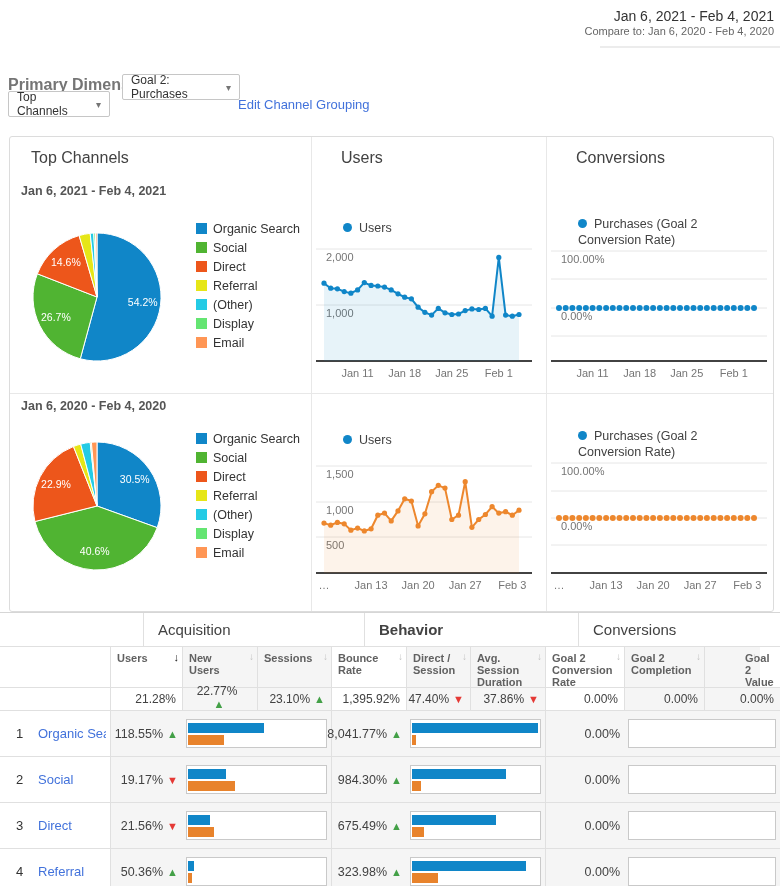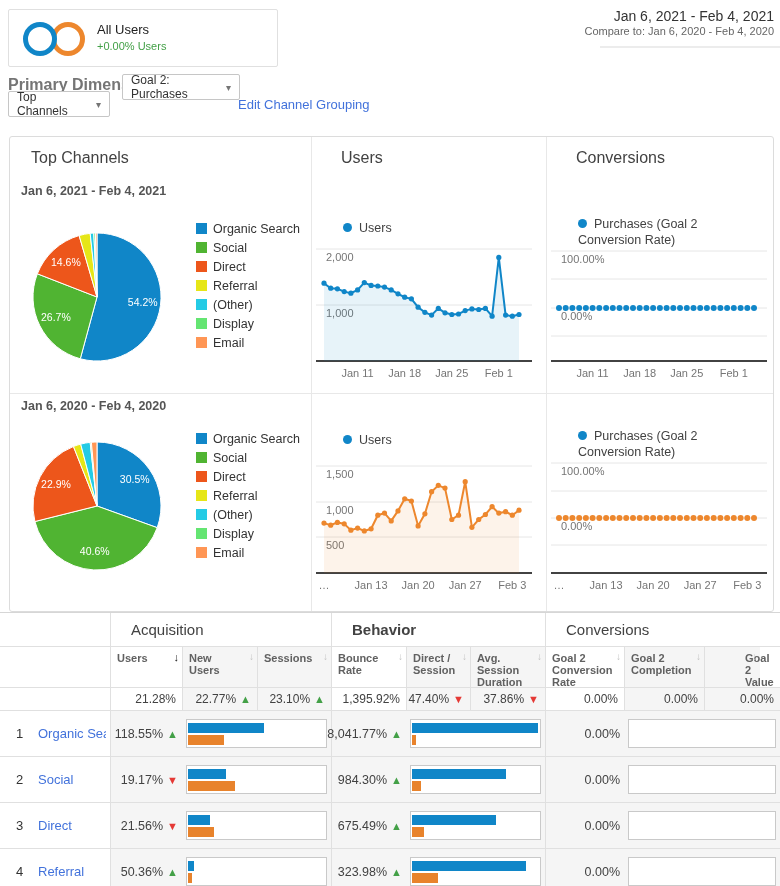--- a/index.html
+++ b/index.html
@@ -35,21 +35,21 @@
   .legend{position:absolute;font-size:12.5px;color:#333;}
   .legend-item{display:flex;align-items:center;height:19px;}
   .legend-swatch{width:11px;height:11px;margin-right:6px;flex:0 0 auto;}
   .dot-legend{position:absolute;font-size:12.5px;color:#424242;line-height:16px;}
   .dot-legend .dot{display:inline-block;width:9px;height:9px;border-radius:50%;background:#1086c8;margin-right:7px;}
 
   
   .ga-table{left:0;top:612px;width:780px;height:274px;border-top:1px solid #d6d6d6;background:#fff;}
   .t-grouprow{position:relative;height:33px;border-bottom:1px solid #e0e0e0;}
   .t-groupcell{position:absolute;top:0;bottom:0;border-left:1px solid #e0e0e0;font-size:15px;color:#424242;
-               line-height:33px;padding-left:20px;box-sizing:border-box;}
+               line-height:33px;padding-left:14px;box-sizing:border-box;margin-left:33px;}
   .t-headrow{position:relative;height:40px;border-bottom:1px solid #e0e0e0;}
   .t-headcell{position:absolute;top:0;bottom:0;box-sizing:border-box;border-left:1px solid #e0e0e0;
               font-size:11px;font-weight:bold;color:#616161;padding:5px 14px 0 6px;line-height:12px;cursor:pointer;}
   .t-headcell .sort{position:absolute;right:3px;top:4px;font-size:11px;}
   .sort.active{color:#212121;}
   .sort.idle{color:#c3c3c3;font-size:10px;}
   .shaded{background:#f5f5f5;}
   .t-sumrow{position:relative;height:22px;border-bottom:1px solid #e0e0e0;}
   .t-sumcell{position:absolute;top:0;bottom:0;box-sizing:border-box;border-left:1px solid #e0e0e0;
              font-size:12px;color:#424242;display:flex;align-items:center;justify-content:flex-end;padding-right:6px;}
@@ -66,27 +66,20 @@
   .bar{position:absolute;left:1px;height:10px;}
   .bar.b2021{top:3px;background:#1086c8;}
   .bar.b2020{top:15px;background:#e8832c;}
   svg text{font-family:"Liberation Sans","DejaVu Sans",sans-serif;}
 </style>
 </head>
 <body>
 
 <div id="app">
 
-  <div class="abs segment-card">
-    <span class="seg-icon">
-      <span class="ring blue"></span><span class="ring orange"></span>
-    </span>
-    <div class="seg-name">All Users</div>
-    <div class="seg-delta">+0.00% Users</div>
-  </div>
 
   <div class="abs date-block">
     <div class="date-main">Jan 6, 2021 - Feb 4, 2021</div>
     <div class="date-compare">Compare to: Jan 6, 2020 - Feb 4, 2020</div>
   </div>
   <div class="abs date-divider"></div>
 
   <div class="abs ctrl-label" style="left:8px;top:76px">Primary Dimension:</div>
   <div class="abs ctrl-label" style="left:122px;top:76px">Conversion:</div>
   <div class="abs dropdown" style="left:8px;top:91px;width:102px">
@@ -401,21 +394,21 @@
         <div class="t-headcell shaded" style="left: 406px; width: 64px;"><span>Direct / Session</span><span class="sort idle">↓</span></div>
         <div class="t-headcell shaded" style="left: 470px; width: 75px;"><span>Avg. Session Duration</span><span class="sort idle">↓</span></div>
         <div class="t-headcell" style="left: 545px; width: 79px;"><span>Goal 2 Conversion Rate</span><span class="sort idle">↓</span></div>
         <div class="t-headcell shaded" style="left: 624px; width: 80px;"><span>Goal 2 Completion</span><span class="sort idle">↓</span></div>
         <div class="t-headcell shaded" style="left: 704px; width: 56px; padding-left: 40px;"><span>Goal 2 Value</span><span class="sort idle">↓</span></div>
       </div>
       <div class="t-sumrow">
         <div class="t-sumcell" style="left: 110px; width: 72px;">
           <span>21.28%</span>
         </div>
-        <div class="t-sumcell shaded" style="left: 182px; width: 75px;">
+        <div class="t-sumcell shaded" style="left: 182px; width: 75px; flex-direction: column;">
           <span>22.77%</span>
           <span class="arrow-up">▲</span>
         </div>
         <div class="t-sumcell shaded" style="left: 257px; width: 74px;">
           <span>23.10%</span>
           <span class="arrow-up">▲</span>
         </div>
         <div class="t-sumcell" style="left: 331px; width: 75px;">
           <span>1,395.92%</span>
         </div>

